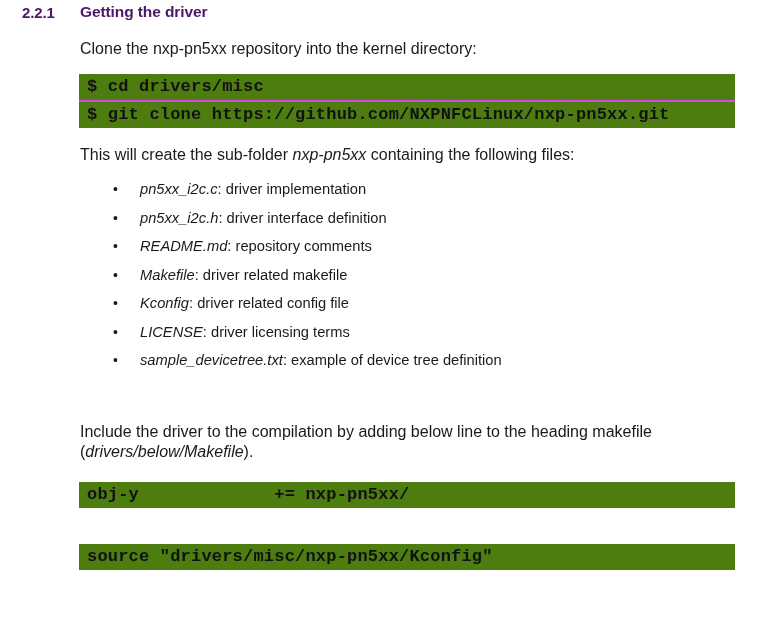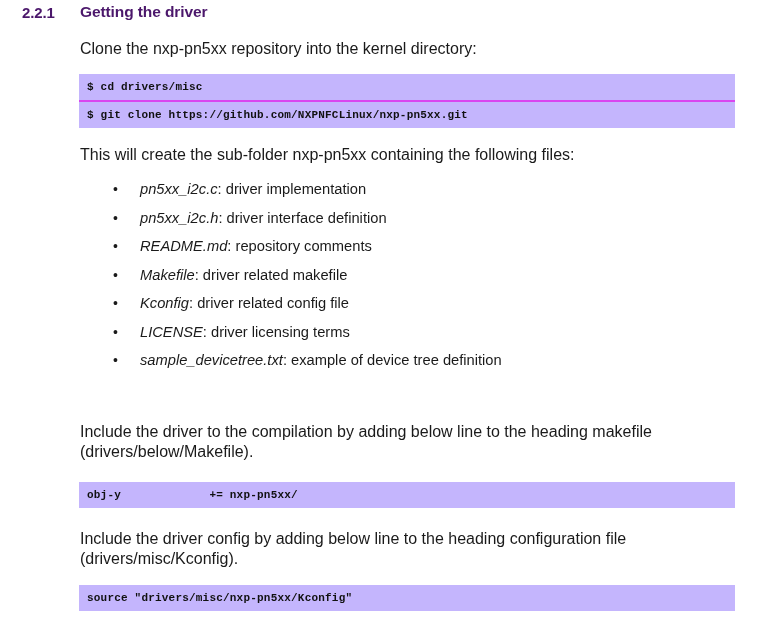--- a/index.html
+++ b/index.html
@@ -44,29 +44,30 @@
 
   
   .body-block {
     margin-left: 80px;
     margin-right: 24px;
     font-size: 16px;
     line-height: 20.5px;
     color: #1a1a1a;
   }
   .body-block .it {
+    font-style: italic;
   }
 
   
   .code-block {
     margin-left: 79px;
     width: 656px;
-    background: #c4b5fd;
+    background: #4d7c0f;
     font-family: "Liberation Mono", "DejaVu Sans Mono", monospace;
-    font-size: 11px;
+    font-size: 17px;
     font-weight: bold;
     color: #111111;
     letter-spacing: 0.2px;
   }
   .code-line {
     padding: 4px 0 4px 8px;
     white-space: pre;
     line-height: 18px;
   }
   .code-block.two-line .code-line + .code-line {
@@ -174,23 +175,20 @@
   </div>
 
   <div class="sp-h6"></div>
 
   <div class="code-block">
     <div class="code-line">obj-y             += nxp-pn5xx/</div>
   </div>
 
   <div class="sp-h4"></div>
 
-  <div class="body-block">
-    <span>Include the driver config by adding below line to the heading configuration file (</span><span class="it">drivers/misc/Kconfig</span><span>).</span>
-  </div>
 
   <div class="sp-h7"></div>
 
   <div class="code-block">
     <div class="code-line">source "drivers/misc/nxp-pn5xx/Kconfig"</div>
   </div>
 
 </div>
 
 </body></html>

